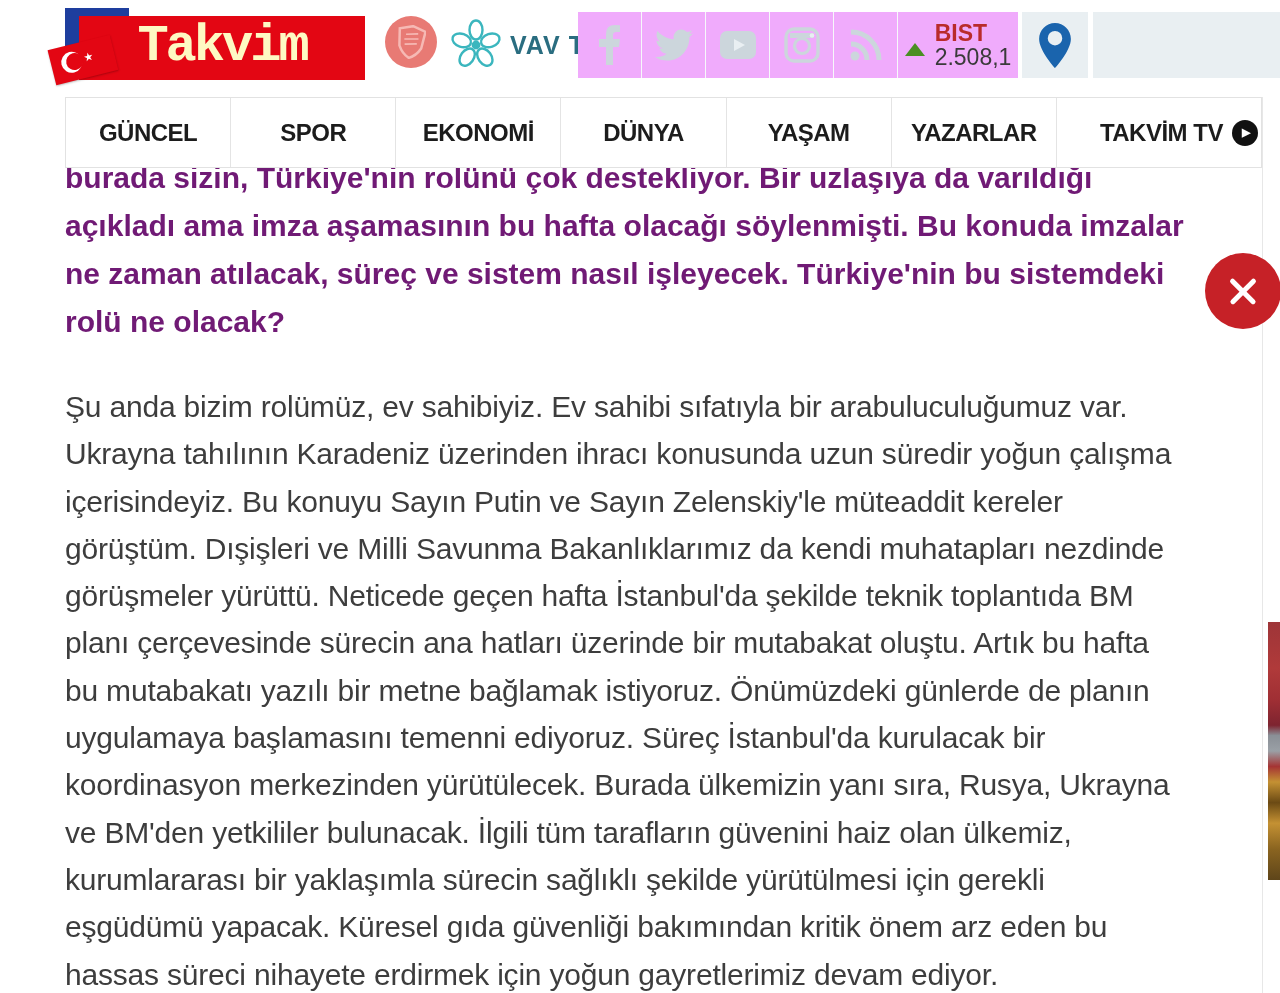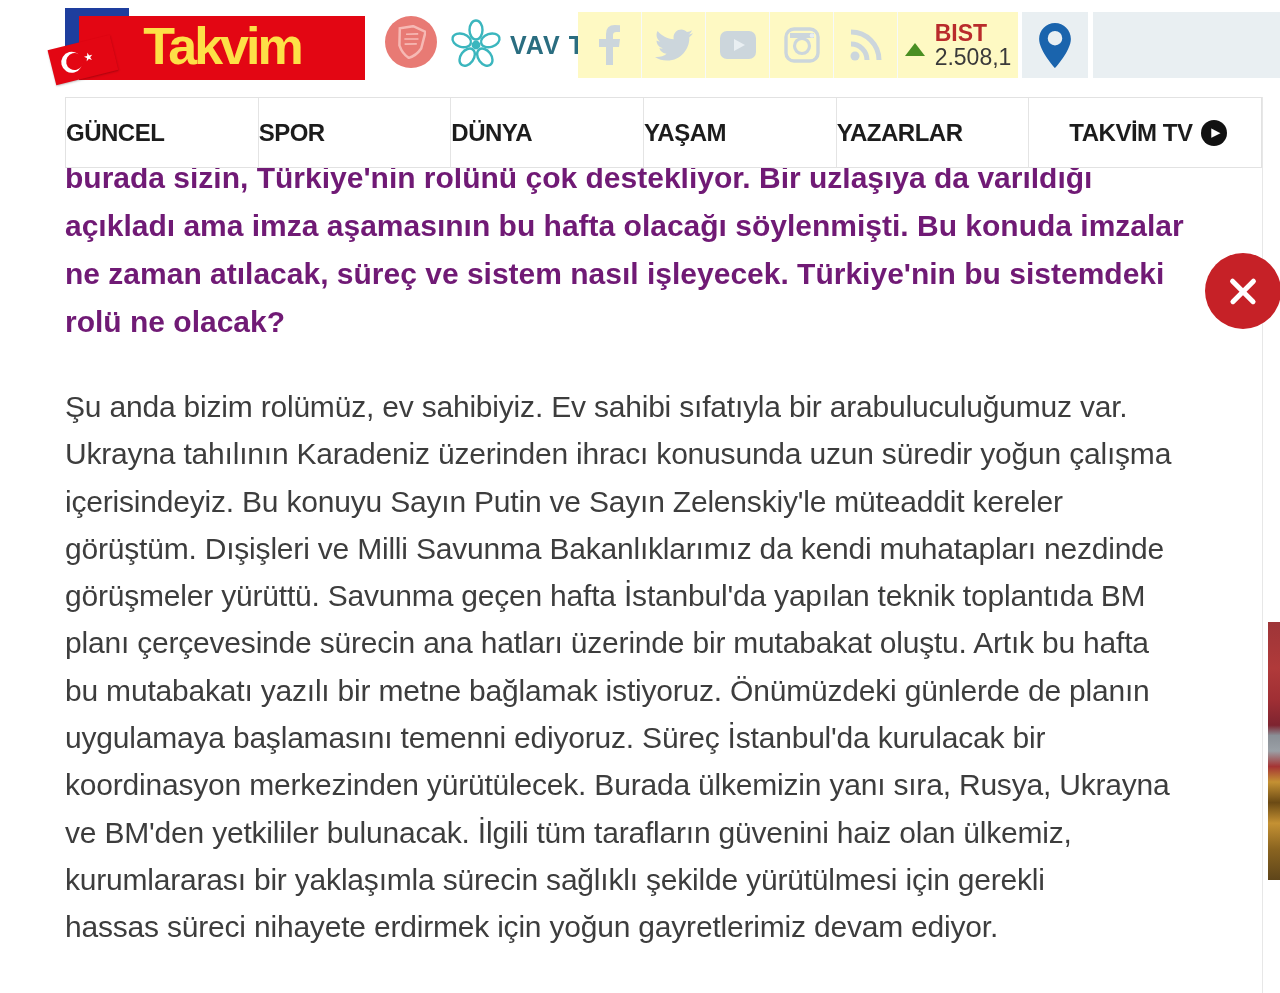--- a/index.html
+++ b/index.html
@@ -7,53 +7,53 @@
   .page {
     position:relative; width:1280px; height:993px; overflow:hidden;
     background:#fff; font-family:"Liberation Sans", sans-serif;
   }
 
   
   .logo { position:absolute; left:65px; top:8px; width:300px; height:80px; cursor:pointer; }
   .logo-blue { position:absolute; left:0; top:0; width:64px; height:70px; background:#1e3e9e; }
   .logo-red  { position:absolute; left:14px; top:8px; width:286px; height:64px; background:#e30613;
                display:flex; align-items:center; justify-content:center; }
-  .logo-text { color:#fde047; font-family:Liberation Sans, sans-serif; font-weight:bold;
+  .logo-text { color:#fef9c3; font-family:Liberation Mono, monospace; font-weight:bold;
                font-size:52px; letter-spacing:-3px; padding-bottom:4px; }
   .logo-flag { position:absolute; left:-14px; top:34px; width:64px; height:36px;
                background:#e30613; transform:rotate(-14deg); box-shadow:0 1px 2px rgba(0,0,0,.25); }
   .flag-c1 { position:absolute; left:10px; top:7px; width:21px; height:21px; border-radius:50%; background:#fff; }
   .flag-c2 { position:absolute; left:15px; top:9px; width:17px; height:17px; border-radius:50%; background:#e30613; }
   .flag-star { position:absolute; left:33px; top:10px; color:#fff; font-size:11px; }
 
   .badge { position:absolute; left:385px; top:16px; width:52px; height:52px; border-radius:50%;
            background:#e87a74; display:flex; align-items:center; justify-content:center; cursor:pointer; }
 
   .vavtv { position:absolute; left:450px; top:22px; height:46px; display:flex; align-items:center; gap:8px; cursor:pointer; }
   .vavtv-label { color:#2a6d80; font-weight:bold; font-size:25px; letter-spacing:1px; }
 
   .social-box { position:absolute; left:578px; top:12px; width:440px; height:66px;
-                background:#fef9c3; display:flex; }
+                background:#f0abfc; display:flex; }
   .social-cell { width:64px; height:66px; display:flex; align-items:center; justify-content:center;
                  border-right:1px solid #f6f9fa; cursor:pointer; }
   .bist-cell { flex:1; display:flex; align-items:center; justify-content:center; gap:10px; cursor:pointer; }
   .bist-tri { width:0; height:0; border-left:10px solid transparent; border-right:10px solid transparent;
               border-bottom:13px solid #4a8f22; margin-top:8px; }
   .bist-col { display:flex; flex-direction:column; line-height:1.05; }
   .bist-label { color:#b92b2b; font-size:23px; font-weight:bold; }
   .bist-value { color:#3a3a3a; font-size:23px; }
 
   .pin-box { position:absolute; left:1022px; top:12px; width:66px; height:66px; background:#e9eff2;
              display:flex; align-items:center; justify-content:center; cursor:pointer; }
   .right-box { position:absolute; left:1093px; top:12px; width:187px; height:66px; background:#e9eff2; }
 
   
   .nav { position:absolute; left:65px; top:97px; width:1197px; height:71px; background:#fff;
          border:1px solid #e2e2e2; display:flex; z-index:5; }
-  .nav-item { flex:1; display:flex; align-items:center; justify-content:flex-start; gap:9px;
+  .nav-item { flex:1; display:flex; align-items:center; justify-content:center; gap:9px;
               font-size:24px; font-weight:bold; color:#1c1c1c; letter-spacing:-0.5px;
               border-right:1px solid #e4e4e4; cursor:pointer; white-space:nowrap; }
   .nav-item:last-child { border-right:none;margin-left:40px; }
   .play-circle { width:26px; height:26px; border-radius:50%; background:#111; color:#fff;
                  display:flex; align-items:center; justify-content:center; font-size:11px; padding-left:2px; }
 
   
   .question { position:absolute; left:65px; top:154px; z-index:1;
               font-size:30px; font-weight:bold; color:#701a75; line-height:48px; white-space:nowrap; }
   .bodytext { position:absolute; left:65px; top:383px; z-index:1;
@@ -161,20 +161,23 @@
   <div class="right-box"></div>
 
   <div class="nav">
     <div class="nav-item">
         <span>GÜNCEL</span>
       </div>
     <div class="nav-item">
         <span>SPOR</span>
       </div>
     <div class="nav-item">
+        <span>EKONOMİ</span>
+      </div>
+    <div class="nav-item">
         <span>DÜNYA</span>
       </div>
     <div class="nav-item">
         <span>YAŞAM</span>
       </div>
     <div class="nav-item">
         <span>YAZARLAR</span>
       </div>
     <div class="nav-item">
       <span>TAKVİM TV</span>
@@ -187,27 +190,28 @@
     <div>açıkladı ama imza aşamasının bu hafta olacağı söylenmişti. Bu konuda imzalar</div>
     <div>ne zaman atılacak, süreç ve sistem nasıl işleyecek. Türkiye'nin bu sistemdeki</div>
     <div>rolü ne olacak?</div>
   </div>
 
   <div class="bodytext">
     <div>Şu anda bizim rolümüz, ev sahibiyiz. Ev sahibi sıfatıyla bir arabuluculuğumuz var.</div>
     <div>Ukrayna tahılının Karadeniz üzerinden ihracı konusunda uzun süredir yoğun çalışma</div>
     <div>içerisindeyiz. Bu konuyu Sayın Putin ve Sayın Zelenskiy'le müteaddit kereler</div>
     <div>görüştüm. Dışişleri ve Milli Savunma Bakanlıklarımız da kendi muhatapları nezdinde</div>
-    <div>görüşmeler yürüttü. Savunma geçen hafta İstanbul'da yapılan teknik toplantıda BM</div>
+    <div>görüşmeler yürüttü. Neticede geçen hafta İstanbul'da şekilde teknik toplantıda BM</div>
     <div>planı çerçevesinde sürecin ana hatları üzerinde bir mutabakat oluştu. Artık bu hafta</div>
     <div>bu mutabakatı yazılı bir metne bağlamak istiyoruz. Önümüzdeki günlerde de planın</div>
     <div>uygulamaya başlamasını temenni ediyoruz. Süreç İstanbul'da kurulacak bir</div>
     <div>koordinasyon merkezinden yürütülecek. Burada ülkemizin yanı sıra, Rusya, Ukrayna</div>
     <div>ve BM'den yetkililer bulunacak. İlgili tüm tarafların güvenini haiz olan ülkemiz,</div>
     <div>kurumlararası bir yaklaşımla sürecin sağlıklı şekilde yürütülmesi için gerekli</div>
+    <div>eşgüdümü yapacak. Küresel gıda güvenliği bakımından kritik önem arz eden bu</div>
     <div>hassas süreci nihayete erdirmek için yoğun gayretlerimiz devam ediyor.</div>
   </div>
 
   <div class="close-btn">
     <div class="close-bar a"></div>
     <div class="close-bar b"></div>
   </div>
 
   <div class="right-border"></div>
   <div class="edge-thumb"></div>

